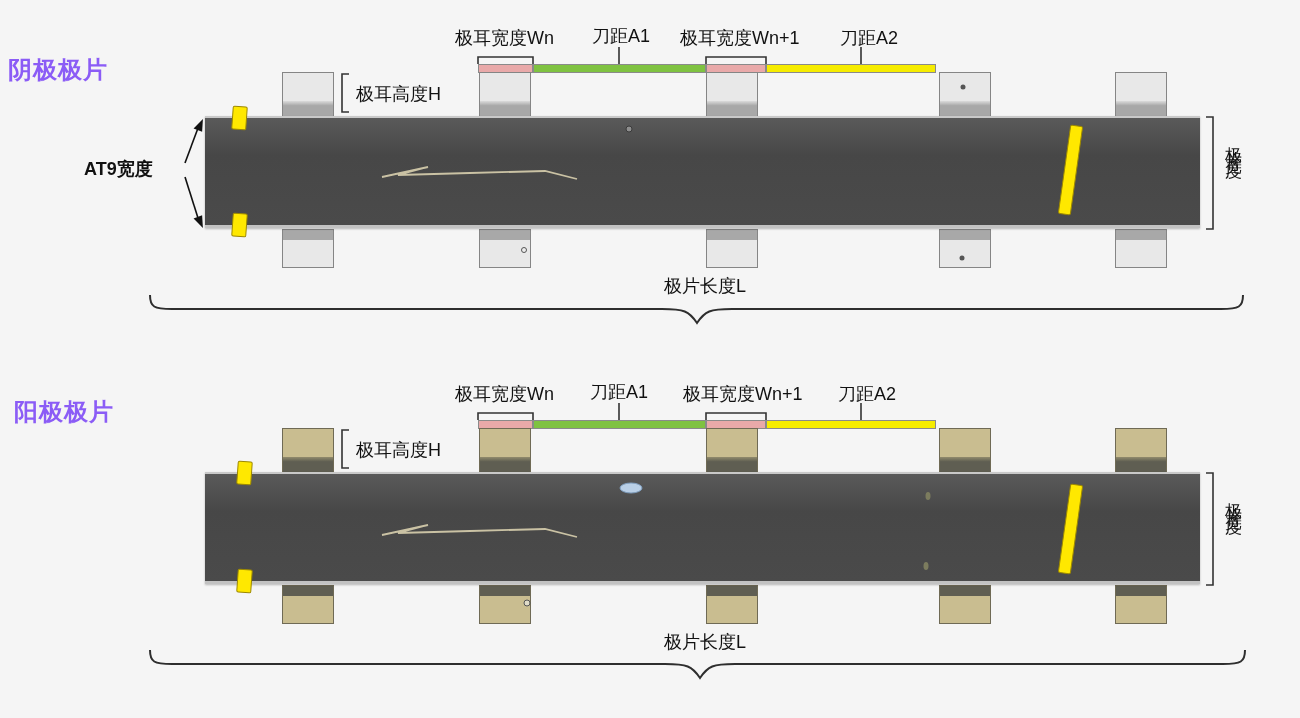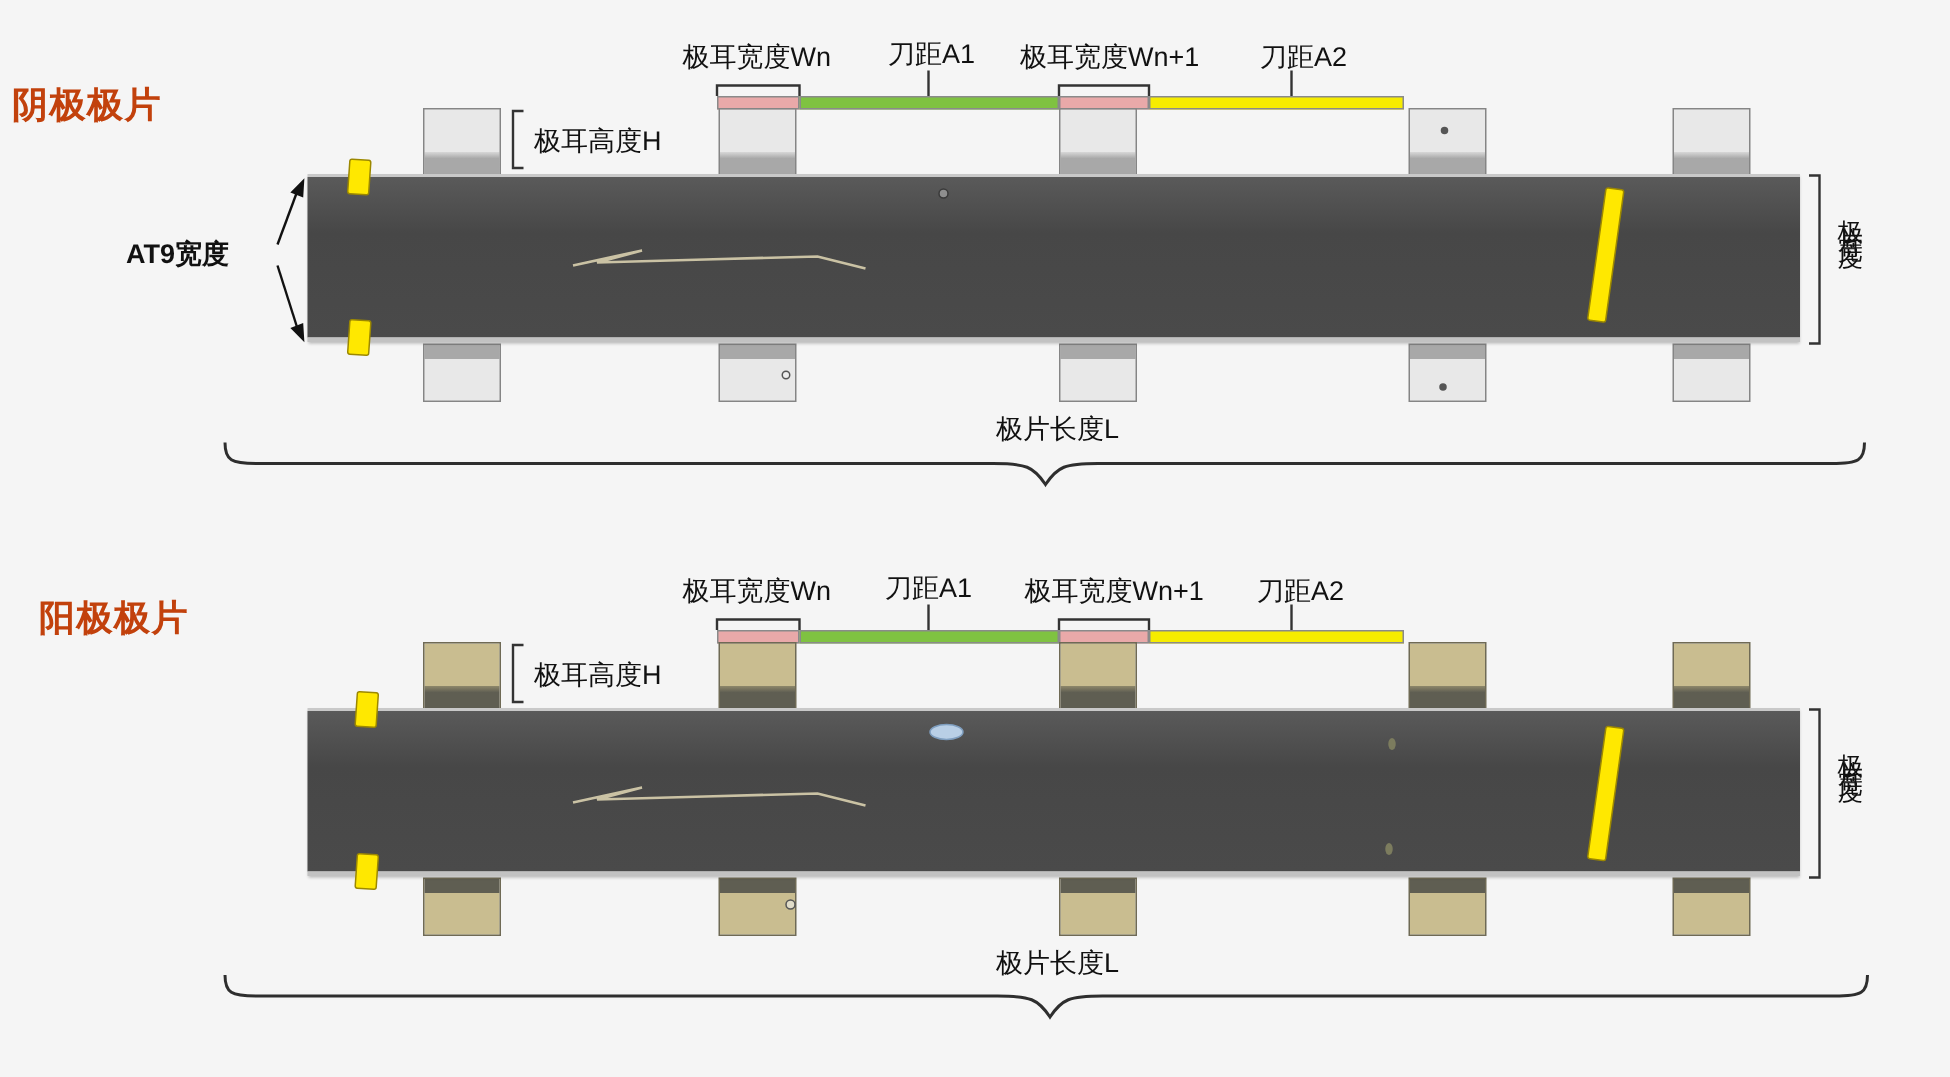--- a/index.html
+++ b/index.html
@@ -2,21 +2,21 @@
 <html><head>
 <meta charset="utf-8">
 <style>
   html,body{margin:0;padding:0;}
   body{
     width:1300px;height:718px;background:#f5f5f5;overflow:hidden;
     font-family:"Liberation Sans", sans-serif;
   }
   .stage{position:relative;width:1300px;height:718px;background:#f5f5f5;}
   .title{
-    position:absolute;font-size:24px;font-weight:bold;color:#c2410c;
+    position:absolute;font-size:24px;font-weight:bold;color:#8b5cf6;
     white-space:nowrap;letter-spacing:1px;
   }
   .lbl{
     position:absolute;font-size:18px;color:#111;white-space:nowrap;line-height:1.15;
   }
   .lbl.bold{font-weight:bold;}
   .lbl.center{text-align:center;}
   .vtext{
     position:absolute;font-size:17px;color:#111;
     writing-mode:vertical-rl;text-orientation:upright;letter-spacing:5px;
@@ -86,21 +86,21 @@
   <div class="strip" style="top:116px"></div>
 
   <div class="marker" style="left:232px;top:106px"></div>
   <div class="marker" style="left:232px;top:213px"></div>
   <div class="slant" style="left:1064px;top:125px"></div>
 
   <div class="vtext" style="left:1222px;top:133px">极片宽度</div>
 
   <div class="lbl center" style="left:635px;top:276px;width:140px">极片长度L</div>
 
-  <div class="title" style="left:26px;top:396px">阳极极片</div>
+  <div class="title" style="left:14px;top:396px">阳极极片</div>
 
   <div class="lbl" style="left:455px;top:384px">极耳宽度Wn</div>
   <div class="lbl" style="left:590px;top:382px">刀距A1</div>
   <div class="lbl" style="left:683px;top:384px">极耳宽度Wn+1</div>
   <div class="lbl" style="left:838px;top:384px">刀距A2</div>
 
   <div class="dimbar pink" style="left:478px;top:420px;width:55px"></div>
   <div class="dimbar green" style="left:533px;top:420px;width:173px"></div>
   <div class="dimbar pink" style="left:706px;top:420px;width:60px"></div>
   <div class="dimbar yellow" style="left:766px;top:420px;width:170px"></div>

